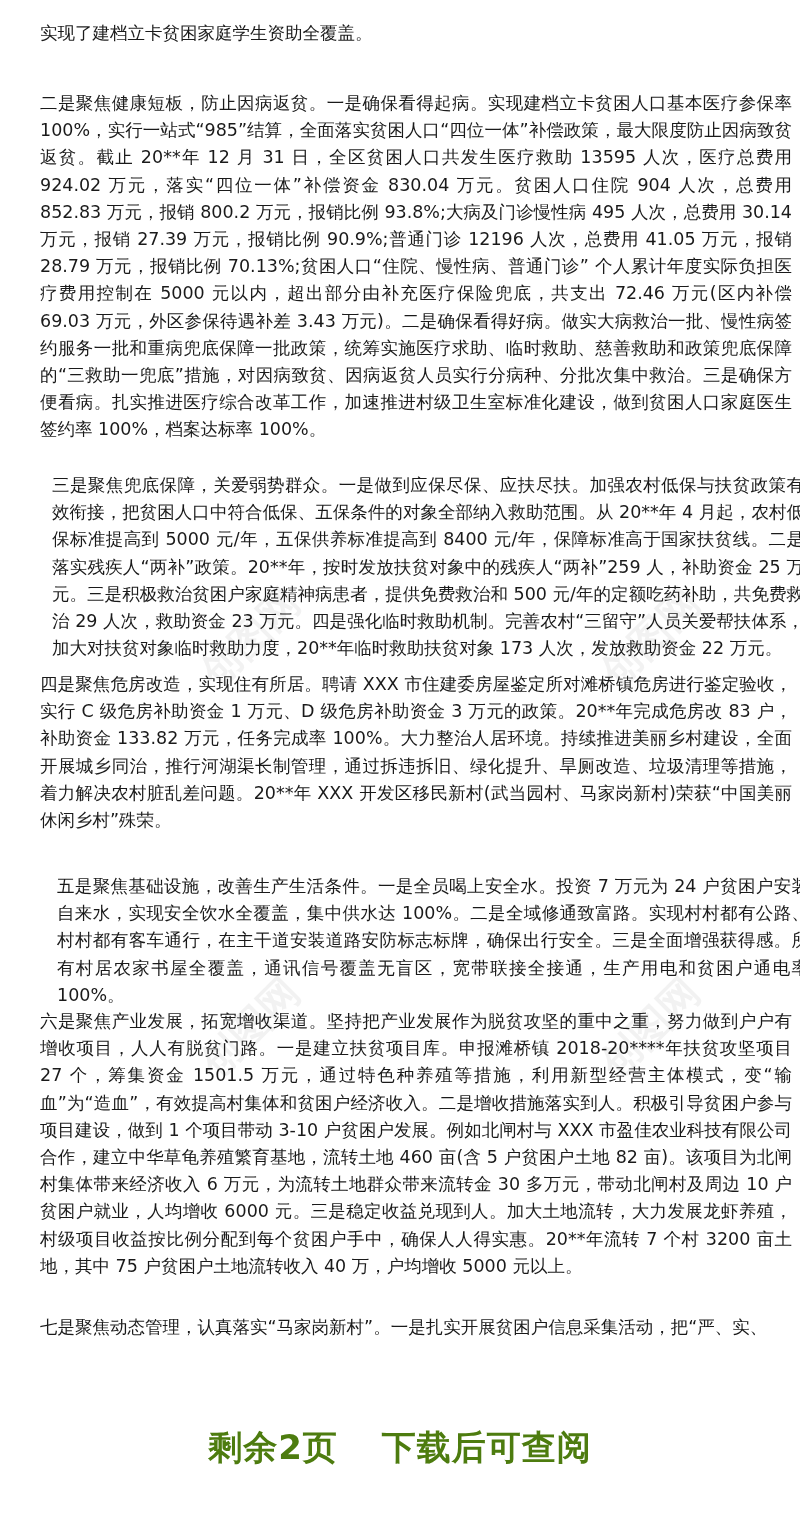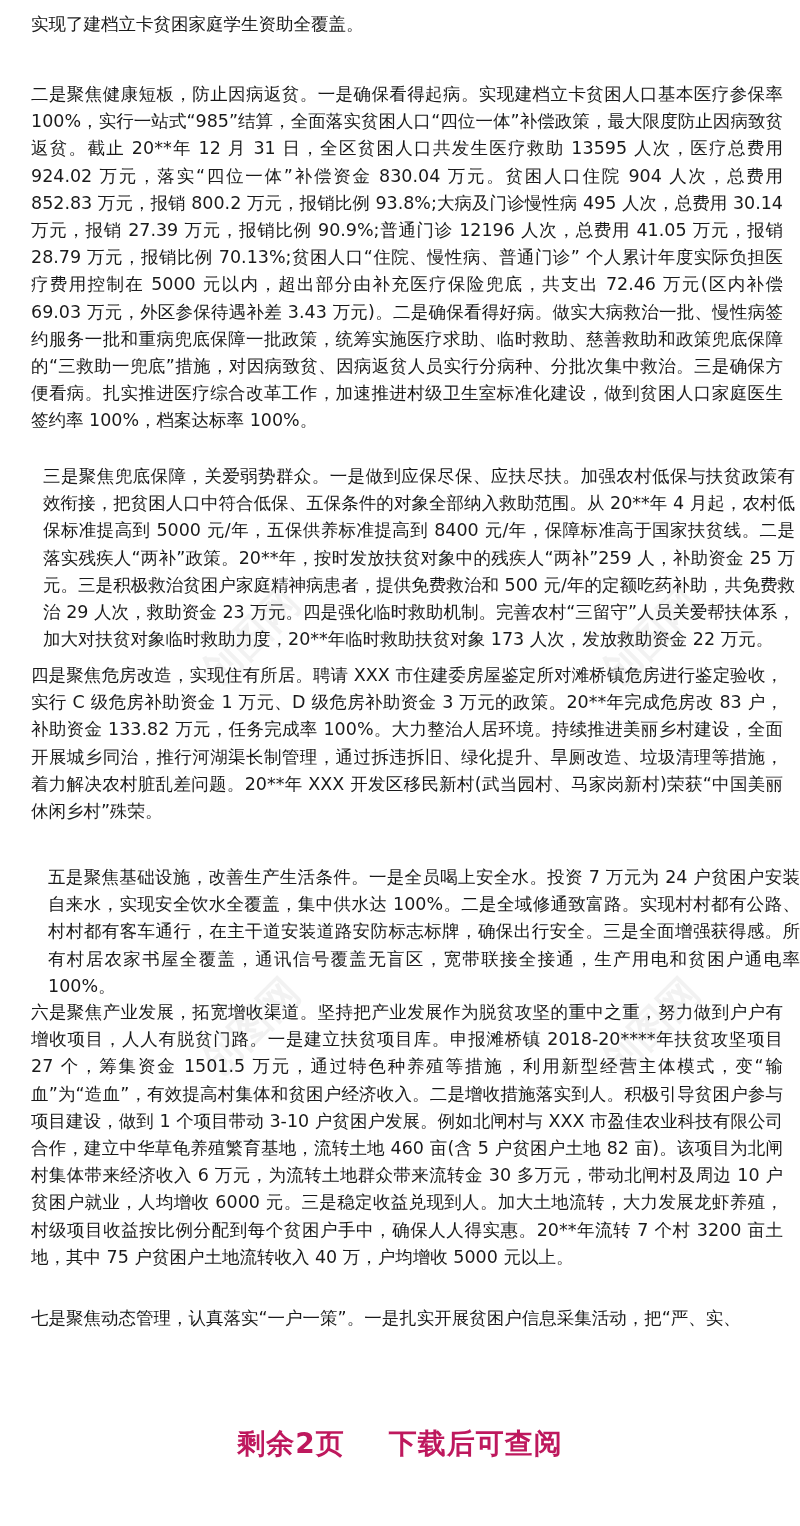--- a/index.html
+++ b/index.html
@@ -2,47 +2,47 @@
 <html><head>
   <meta charset="utf-8">
   <style>
     html, body { margin: 0; padding: 0; background: #ffffff; }
     body { width: 800px; height: 1526px; position: relative; overflow: hidden;
       font-family: "DejaVu Sans", "Liberation Sans", sans-serif; color: #1a1a1a; }
     .page { position: absolute; left: 24px; top: 0; width: 752px; }
     .cut-line { position: absolute; left: 24px; top: -10px; width: 752px; height: 14px; overflow: hidden;
       font-size: 17.5px; line-height: 28px; color: #333; white-space: nowrap; }
     .para { font-size: 17.5px; line-height: 27.2px; text-align: justify; text-justify: inter-character;
-      margin: 7px; letter-spacing: 0; }
+      margin: 16px; letter-spacing: 0; }
     .p0 { position: absolute; top: 4px; left: 0; width: 752px; }
     .p1 { position: absolute; top: 74px; left: 0; width: 752px; }
     .p2 { position: absolute; top: 456px; left: 12px; width: 752px; }
     .p3 { position: absolute; top: 655px; left: 0; width: 752px; }
     .p4 { position: absolute; top: 857px; left: 17px; width: 752px; }
     .p5 { position: absolute; top: 992px; left: 0; width: 752px; }
     .p6 { position: absolute; top: 1298px; left: 0; width: 752px; }
     .watermark { position: absolute; color: rgba(0,0,0,0.05); font-size: 40px; font-weight: bold;
       transform: rotate(-45deg); pointer-events: none; white-space: nowrap; }
     .footer { position: absolute; left: 0; top: 1425px; width: 800px; text-align: center;
-      font-size: 28px; font-weight: bold; color: #be185d; letter-spacing: 1px; }
+      font-size: 34px; font-weight: bold; color: #4d7c0f; letter-spacing: 1px; }
     .footer span { margin: 0 22px; }
   </style>
 </head>
 <body>
 
 <div class="cut-line">……</div>
 
 <div class="page">
   <p class="para p0">实现了建档立卡贫困家庭学生资助全覆盖。</p>
   <p class="para p1">二是聚焦健康短板，防止因病返贫。一是确保看得起病。实现建档立卡贫困人口基本医疗参保率 100%，实行一站式“985”结算，全面落实贫困人口“四位一体”补偿政策，最大限度防止因病致贫返贫。截止 20**年 12 月 31 日，全区贫困人口共发生医疗救助 13595 人次，医疗总费用 924.02 万元，落实“四位一体”补偿资金 830.04 万元。贫困人口住院 904 人次，总费用 852.83 万元，报销 800.2 万元，报销比例 93.8%;大病及门诊慢性病 495 人次，总费用 30.14 万元，报销 27.39 万元，报销比例 90.9%;普通门诊 12196 人次，总费用 41.05 万元，报销 28.79 万元，报销比例 70.13%;贫困人口“住院、慢性病、普通门诊” 个人累计年度实际负担医疗费用控制在 5000 元以内，超出部分由补充医疗保险兜底，共支出 72.46 万元(区内补偿 69.03 万元，外区参保待遇补差 3.43 万元)。二是确保看得好病。做实大病救治一批、慢性病签约服务一批和重病兜底保障一批政策，统筹实施医疗求助、临时救助、慈善救助和政策兜底保障的“三救助一兜底”措施，对因病致贫、因病返贫人员实行分病种、分批次集中救治。三是确保方便看病。扎实推进医疗综合改革工作，加速推进村级卫生室标准化建设，做到贫困人口家庭医生签约率 100%，档案达标率 100%。</p>
   <p class="para p2">三是聚焦兜底保障，关爱弱势群众。一是做到应保尽保、应扶尽扶。加强农村低保与扶贫政策有效衔接，把贫困人口中符合低保、五保条件的对象全部纳入救助范围。从 20**年 4 月起，农村低保标准提高到 5000 元/年，五保供养标准提高到 8400 元/年，保障标准高于国家扶贫线。二是落实残疾人“两补”政策。20**年，按时发放扶贫对象中的残疾人“两补”259 人，补助资金 25 万元。三是积极救治贫困户家庭精神病患者，提供免费救治和 500 元/年的定额吃药补助，共免费救治 29 人次，救助资金 23 万元。四是强化临时救助机制。完善农村“三留守”人员关爱帮扶体系，加大对扶贫对象临时救助力度，20**年临时救助扶贫对象 173 人次，发放救助资金 22 万元。</p>
   <p class="para p3">四是聚焦危房改造，实现住有所居。聘请 XXX 市住建委房屋鉴定所对滩桥镇危房进行鉴定验收，实行 C 级危房补助资金 1 万元、D 级危房补助资金 3 万元的政策。20**年完成危房改 83 户，补助资金 133.82 万元，任务完成率 100%。大力整治人居环境。持续推进美丽乡村建设，全面开展城乡同治，推行河湖渠长制管理，通过拆违拆旧、绿化提升、旱厕改造、垃圾清理等措施，着力解决农村脏乱差问题。20**年 XXX 开发区移民新村(武当园村、马家岗新村)荣获“中国美丽休闲乡村”殊荣。</p>
   <p class="para p4">五是聚焦基础设施，改善生产生活条件。一是全员喝上安全水。投资 7 万元为 24 户贫困户安装自来水，实现安全饮水全覆盖，集中供水达 100%。二是全域修通致富路。实现村村都有公路、村村都有客车通行，在主干道安装道路安防标志标牌，确保出行安全。三是全面增强获得感。所有村居农家书屋全覆盖，通讯信号覆盖无盲区，宽带联接全接通，生产用电和贫困户通电率 100%。</p>
   <p class="para p5">六是聚焦产业发展，拓宽增收渠道。坚持把产业发展作为脱贫攻坚的重中之重，努力做到户户有增收项目，人人有脱贫门路。一是建立扶贫项目库。申报滩桥镇 2018-20****年扶贫攻坚项目 27 个，筹集资金 1501.5 万元，通过特色种养殖等措施，利用新型经营主体模式，变“输血”为“造血”，有效提高村集体和贫困户经济收入。二是增收措施落实到人。积极引导贫困户参与项目建设，做到 1 个项目带动 3-10 户贫困户发展。例如北闸村与 XXX 市盈佳农业科技有限公司合作，建立中华草龟养殖繁育基地，流转土地 460 亩(含 5 户贫困户土地 82 亩)。该项目为北闸村集体带来经济收入 6 万元，为流转土地群众带来流转金 30 多万元，带动北闸村及周边 10 户贫困户就业，人均增收 6000 元。三是稳定收益兑现到人。加大土地流转，大力发展龙虾养殖，村级项目收益按比例分配到每个贫困户手中，确保人人得实惠。20**年流转 7 个村 3200 亩土地，其中 75 户贫困户土地流转收入 40 万，户均增收 5000 元以上。</p>
-  <p class="para p6">七是聚焦动态管理，认真落实“一户一策”。一是扎实开展贫困户信息采集活动，把“严、实、</p>
+  <p class="para p6">七是聚焦动态管理，认真落实“马家岗新村”。一是扎实开展贫困户信息采集活动，把“严、实、</p>
 </div>
 
 <div class="watermark" style="left:190px; top:610px;">创图网</div>
 <div class="watermark" style="left:590px; top:610px;">创图网</div>
 <div class="watermark" style="left:190px; top:1000px;">创图网</div>
 <div class="watermark" style="left:590px; top:1000px;">创图网</div>
 
 <div class="footer">
   <span>剩余2页</span><span>下载后可查阅</span>
 </div>

